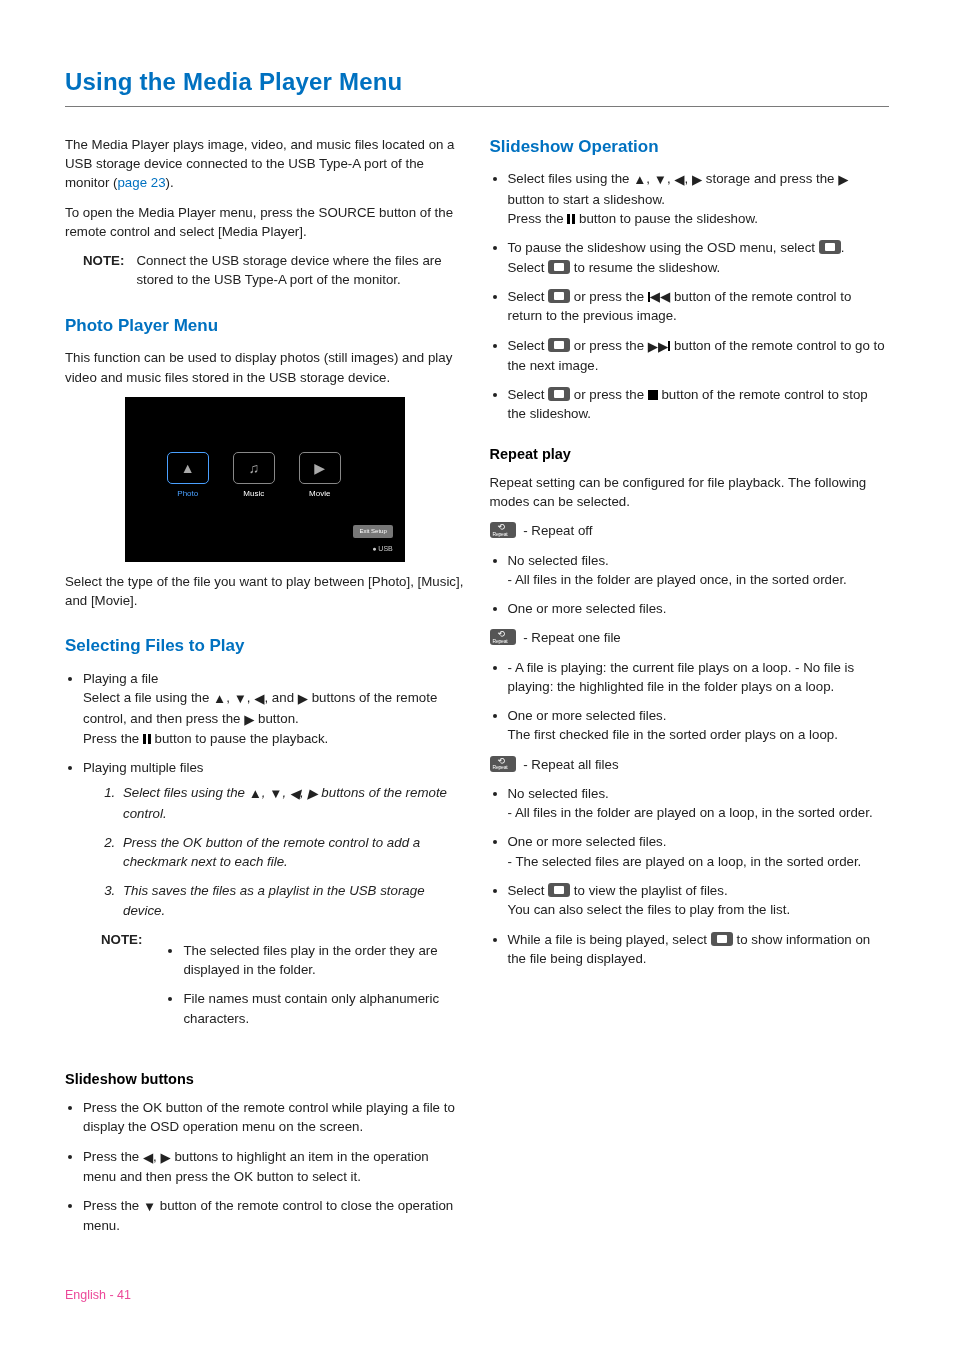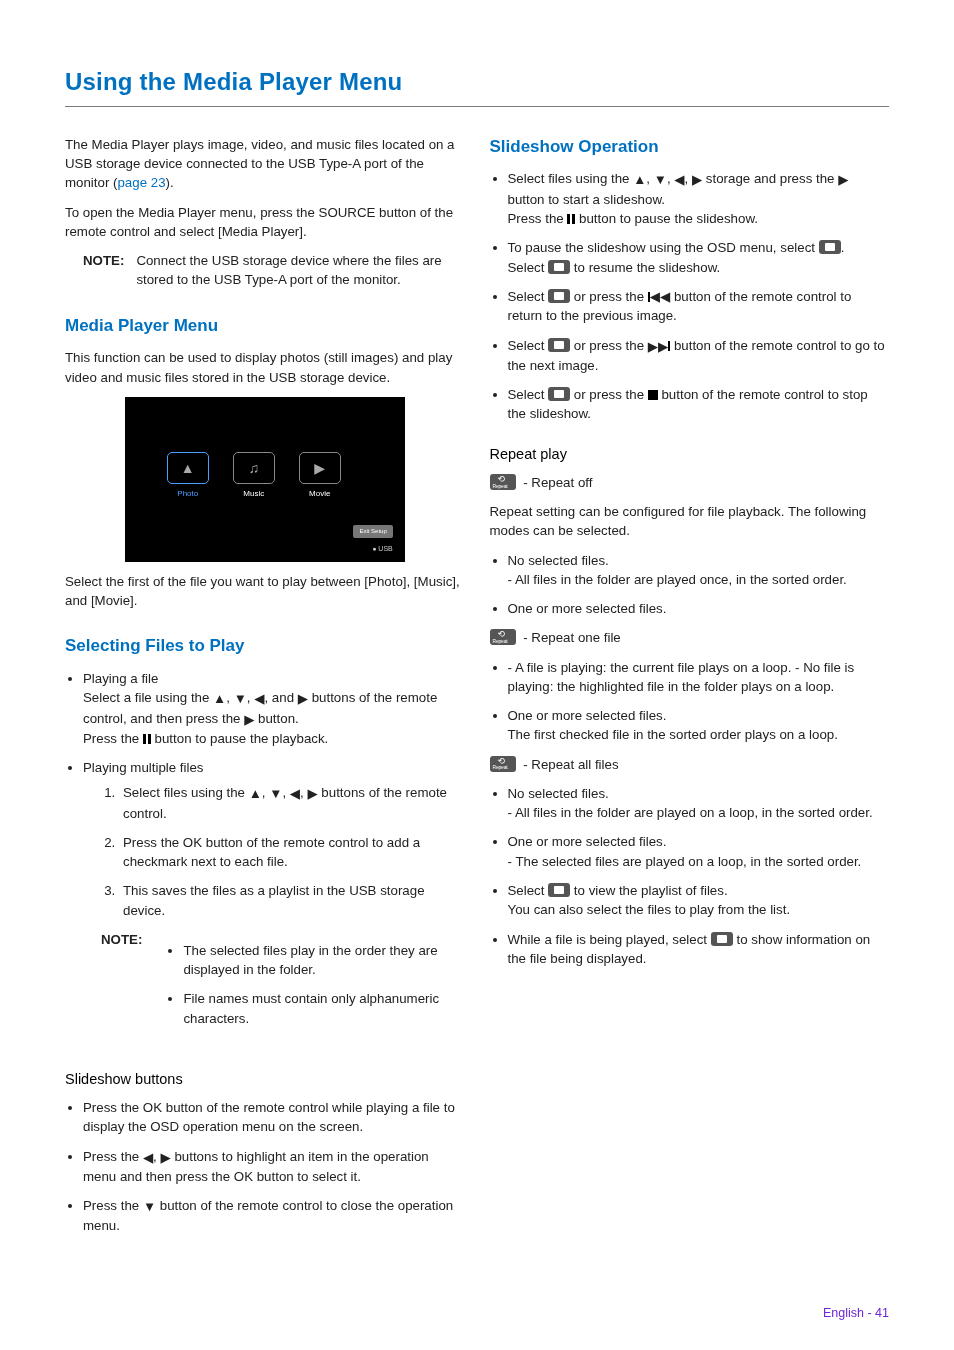--- a/index.html
+++ b/index.html
@@ -35,28 +35,28 @@
   }
   h2.blue {
     color: #0071c0;
     font-size: 17px;
     font-weight: 700;
     margin: 24px 0 10px 0;
   }
   h3.black {
     color: #000;
     font-size: 14.5px;
-    font-weight: 400;
+    font-weight: 700;
     margin: 20px 0 8px 0;
   }
   p { margin: 0 0 10px 0; }
   a.link { color: #0071c0; text-decoration: none; }
   ul.b { list-style: disc; padding-left: 18px; margin: 0 0 10px 0; }
   ul.b li { margin-bottom: 10px; }
-  ol.n { padding-left: 36px; margin: 6px 0 10px 0; }
+  ol.n { padding-left: 36px; margin: 6px 0 10px 0; font-style: italic; }
   ol.n li { margin-bottom: 10px; padding-left: 4px; }
   .note-row { display: flex; gap: 12px; margin: 10px 0 10px 18px; }
   .note-row .nl { font-weight: 700; white-space: nowrap; }
   .note-row ul { list-style: disc; padding-left: 18px; margin: 11px; }
   .note-row ul li { margin-bottom: 10px; }
   .note-single { display: flex; gap: 12px; margin: 10px 0 10px 18px; }
   .note-single .nl { font-weight: 700; white-space: nowrap; }
   .tri { display: inline-block; vertical-align: -1px; }
   .icon-box {
     display: inline-block;
@@ -152,24 +152,24 @@
     border-radius: 2px;
   }
   .mp-usb {
     position: absolute;
     right: 12px; bottom: 8px;
     font-size: 7px; color: #ccc;
   }
   .skip-back, .skip-fwd { display:inline-flex; align-items:center; vertical-align:-1px;}
   .skip-back .bar, .skip-fwd .bar { width:2px;height:10px;background:#000;display:inline-block;}
   .footer {
-    text-align: right;
-    margin-top: 58px;
+    text-align: left;
+    margin-top: 40px;
     font-size: 12.5px;
-    color: #6d28d9;
+    color: #ec4899;
   }
 </style>
 </head>
 <body>
 
 <h1>Using the Media Player Menu</h1>
 <hr class="hr">
 
 <div class="cols">
 
@@ -177,21 +177,21 @@
 
     <p>
       <span>The Media Player plays image, video, and music files located on a USB storage device connected to the USB Type-A port of the monitor (</span><a href="#" class="link">page 23</a><span>).</span>
     </p>
     <p>To open the Media Player menu, press the SOURCE button of the remote control and select [Media Player].</p>
     <div class="note-single">
       <span class="nl">NOTE:</span>
       <span>Connect the USB storage device where the files are stored to the USB Type-A port of the monitor.</span>
     </div>
 
-    <h2 class="blue">Media Player Menu</h2>
+    <h2 class="blue">Photo Player Menu</h2>
     <p>This function can be used to display photos (still images) and play video and music files stored in the USB storage device.</p>
 
     <div class="mp-shot">
       <div class="mp-icons">
         <div class="mp-item sel">
           <div class="mp-box">
               <span>▲</span>
             </div>
           <div class="lbl">Photo</div>
         </div>
@@ -205,21 +205,21 @@
           <div class="mp-box">
               <span>▶</span>
             </div>
           <div class="lbl">Movie</div>
         </div>
       </div>
       <div class="mp-btn">Exit Setup</div>
       <div class="mp-usb">● <span>USB</span></div>
     </div>
 
-    <p>Select the first of the file you want to play between [Photo], [Music], and [Movie].</p>
+    <p>Select the type of the file you want to play between [Photo], [Music], and [Movie].</p>
 
     <h2 class="blue">Selecting Files to Play</h2>
 
     <ul class="b">
       <li>
         <span>Playing a file</span><br>
         <span>Select a file using the </span><span class="tri">▲</span>, <span class="tri">▼</span>, <span class="tri">◀</span>, and <span class="tri">▶</span><span> buttons of the remote control, and then press the </span><span class="tri">▶</span><span> button.</span><br>
         <span>Press the </span><span class="pause-bars"></span><span> button to pause the playback.</span>
       </li>
       <li>
@@ -270,23 +270,23 @@
             <span class="tri">▶▶</span>
             <span class="bar"></span>
           </span><span> button of the remote control to go to the next image.</span>
       </li>
       <li>
         <span>Select </span><span class="icon-box"></span><span> or press the </span><span class="stop-sq"></span><span> button of the remote control to stop the slideshow.</span>
       </li>
     </ul>
 
     <h3 class="black">Repeat play</h3>
+    <p>Repeat setting can be configured for file playback. The following modes can be selected.</p>
+
     <p><span class="repeat-chip"></span><span> - Repeat off</span></p>
-
-    <p>Repeat setting can be configured for file playback. The following modes can be selected.</p>
     <ul class="b">
       <li><span>No selected files.</span><br><span>- All files in the folder are played once, in the sorted order.</span></li>
       <li><span>One or more selected files.</span><br></li>
     </ul>
 
     <p><span class="repeat-chip"></span><span> - Repeat one file</span></p>
     <ul class="b">
       <li>- A file is playing: the current file plays on a loop. - No file is playing: the highlighted file in the folder plays on a loop.</li>
       <li><span>One or more selected files.</span><br><span>The first checked file in the sorted order plays on a loop.</span></li>
     </ul>

